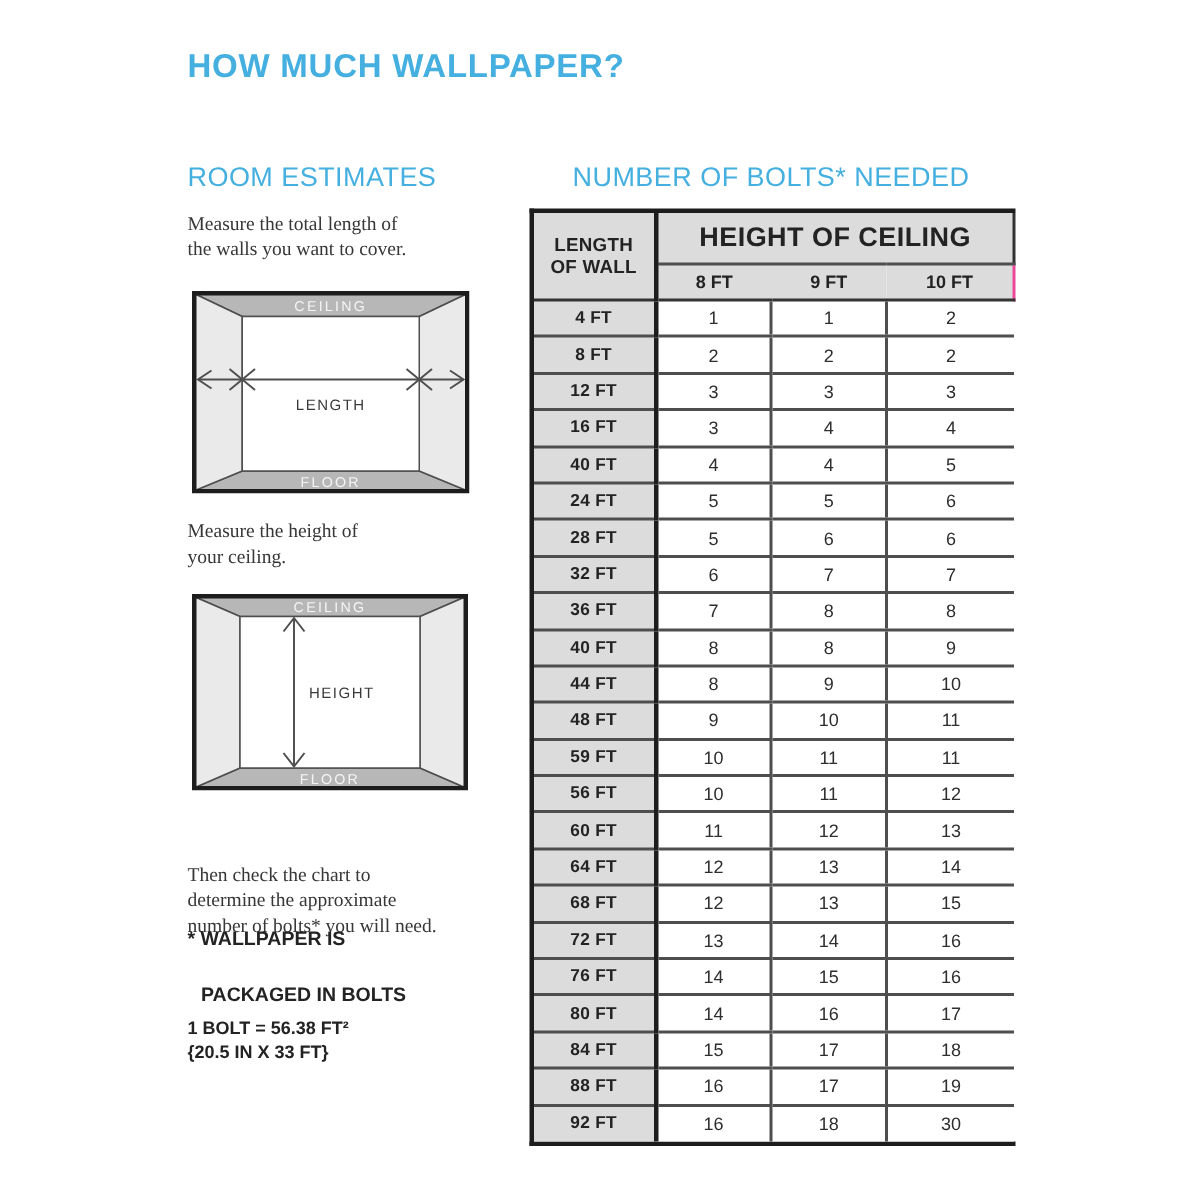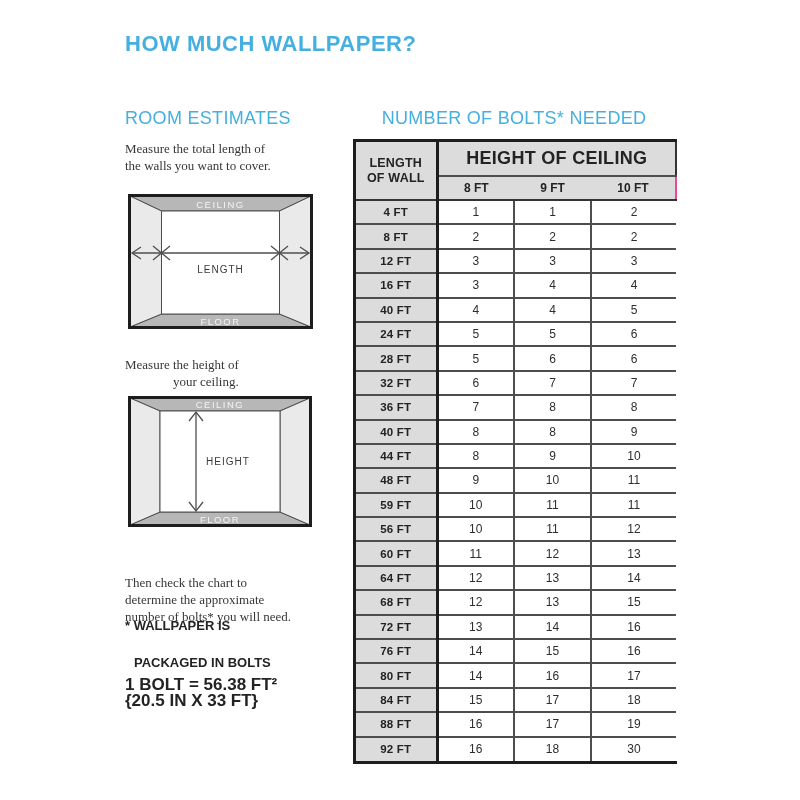--- a/index.html
+++ b/index.html
@@ -27,35 +27,35 @@
     letter-spacing:.3px;color:var(--accent);line-height:15px;
   }
   .room-estimates{left:125px;top:111px;}
   .table-head{left:353px;top:111px;width:322px;text-align:center;}
 
   .para{
     position:absolute;left:125px;
     font-size:13px;color:var(--text);line-height:17px;white-space:pre-line;font-family:Liberation Serif, serif;
   }
   .para1{top:140px;}
-  .para2{top:356px;text-align:right;}
+  .para2{top:345px;}
   .para3{top:574px;}
 
   .diagram{position:absolute;left:128px;}
   .diagram1{top:194px;}
   .diagram2{top:396px;}
 
   .note{
     position:absolute;left:125px;top:618px;
     font-size:13px;font-weight:bold;color:var(--strong);line-height:16px;
   }
   .note .indent{display:block;margin-left:9px;margin-top:21px;}
   .bolt-spec{
     position:absolute;left:125px;top:677px;
-    font-size:17px;font-weight:bold;color:var(--strong);line-height:16px;white-space:pre-line;
+    font-size:12px;font-weight:bold;color:var(--strong);line-height:16px;white-space:pre-line;
   }
 
   .table-wrap{
     position:absolute;left:353px;top:139px;
     border:3px solid var(--line-thick);border-right:none;
   }
   table{border-collapse:collapse;table-layout:fixed;}
   col.c1{width:81px;} col.c2{width:77px;} col.c3{width:77px;} col.c4{width:85px;}
   th,td{font-size:12px;text-align:center;vertical-align:middle;padding:0;}
   th.corner{

